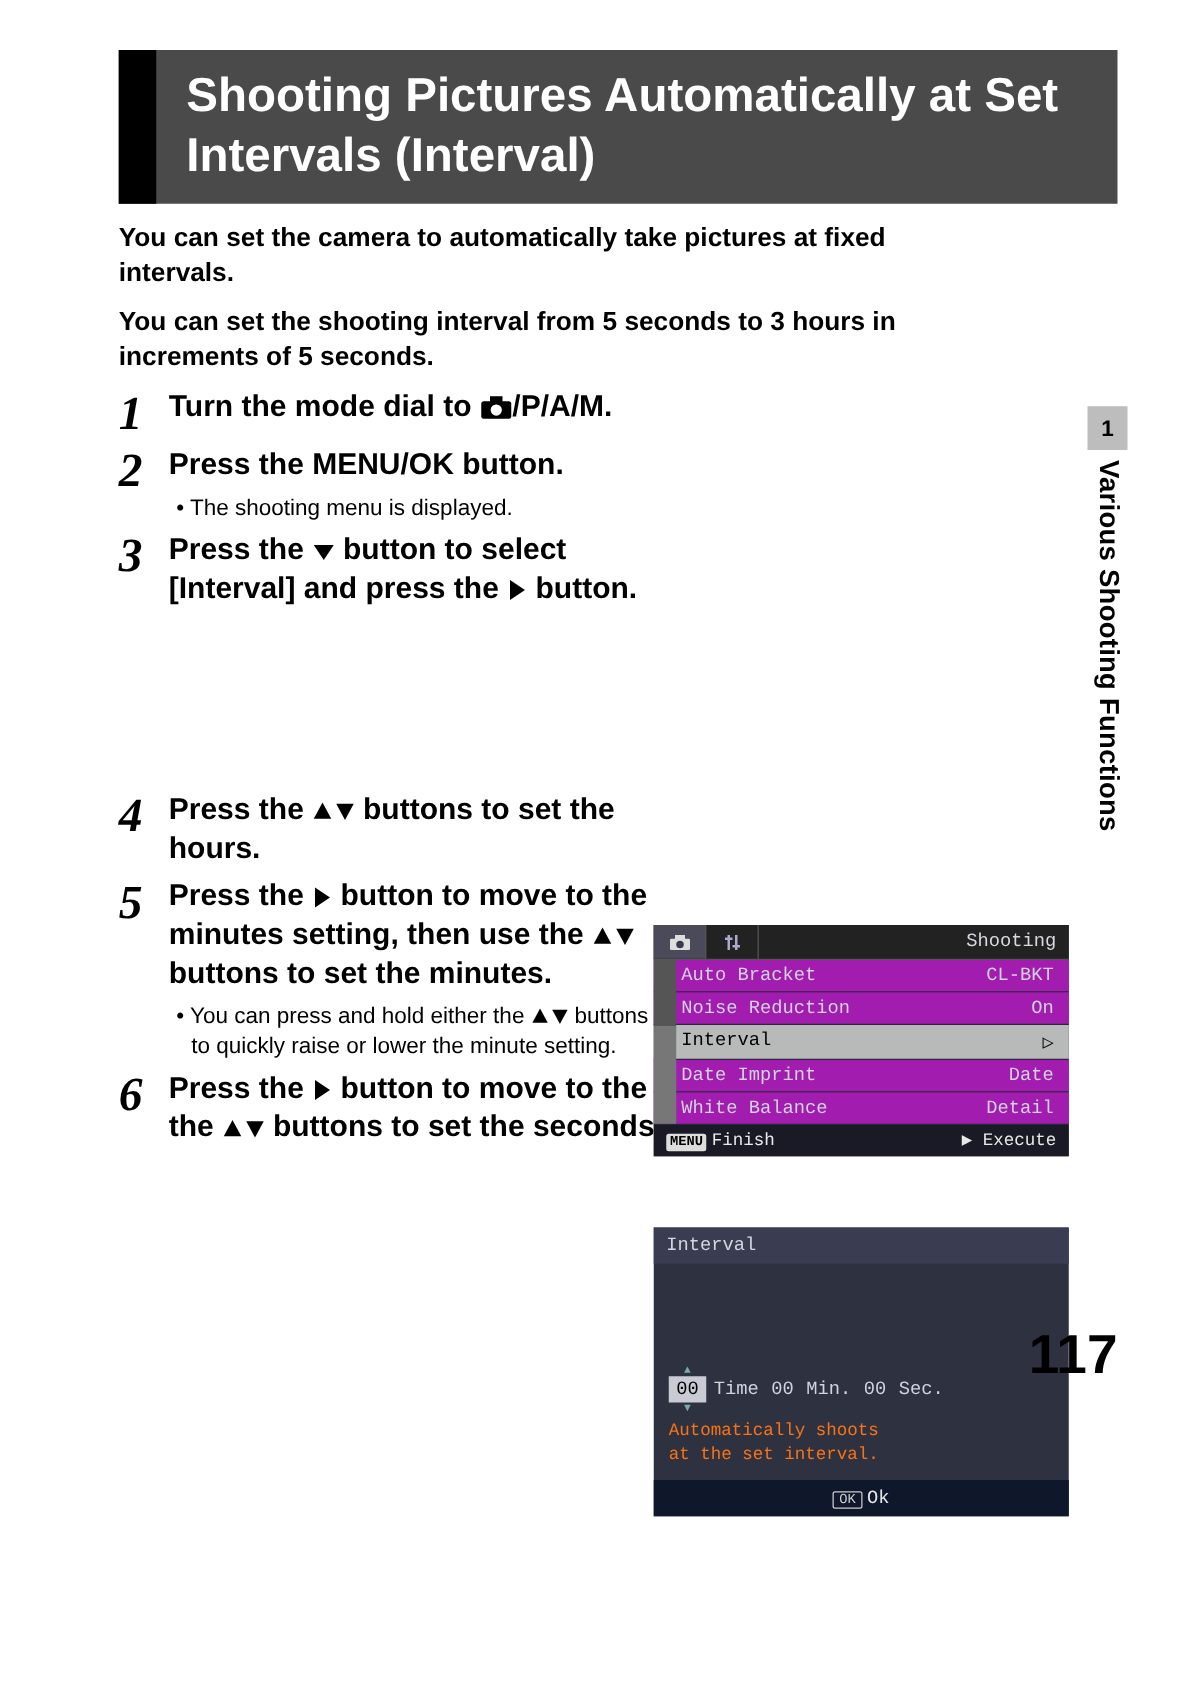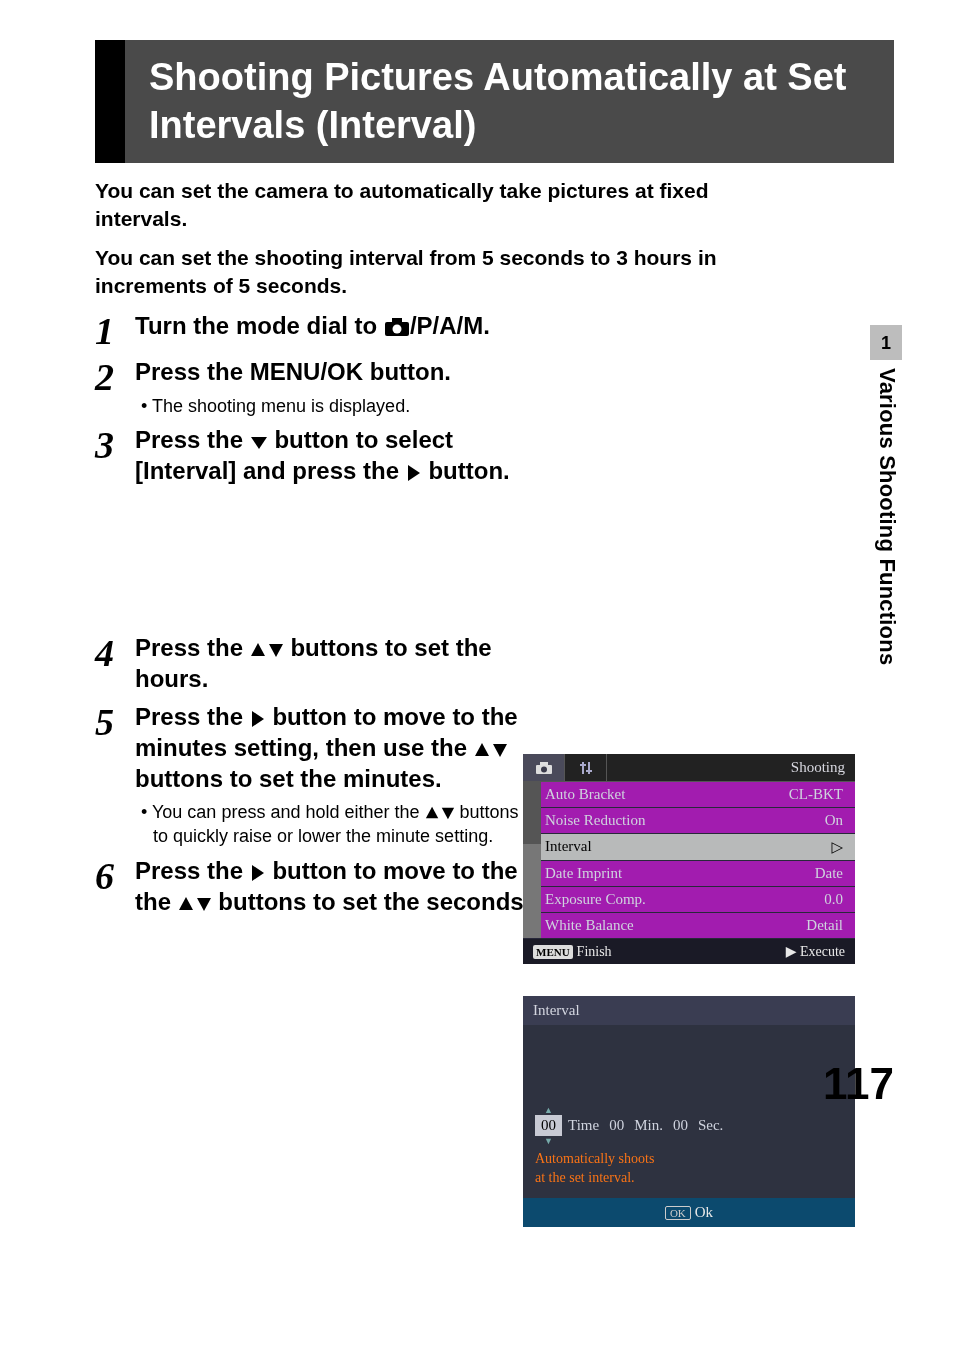--- a/index.html
+++ b/index.html
@@ -13,21 +13,21 @@
   .step { display: flex; align-items: flex-start; margin-top: 6px; }
   .num { font-family: "Times New Roman", serif; font-style: italic; font-weight: 700; font-size: 38px; width: 40px; flex: 0 0 40px; line-height: 1; padding-top: 2px; }
   .step-body { flex: 1; font-size: 24px; font-weight: 700; line-height: 1.3; }
   .step-body.narrow { max-width: 390px; }
   .bullet { font-size: 18px; font-weight: 400; margin-top: 6px; padding-left: 18px; text-indent: -12px; line-height: 1.35; }
   .side-tab { position: absolute; right: 52px; top: 325px; width: 32px; background: #bdbdbd; color: #000; font-weight: 700; font-size: 18px; text-align: center; padding: 8px 0 6px; }
   .side-label { position: absolute; right: 54px; top: 368px; writing-mode: vertical-rl; font-weight: 700; font-size: 22px; letter-spacing: 0.2px; font-family: Arial, Helvetica, sans-serif; }
   .page-num { position: absolute; right: 60px; bottom: 30px; font-size: 44px; font-weight: 700; }
   svg.glyph { display: inline-block; vertical-align: -3px; }
   
-  .lcd { position: absolute; right: 0; width: 332px; background: #3a3a4a; font-family: Liberation Serif, serif; color: #e8e8e8; font-size: 15px; margin-top: 14px; }
+  .lcd { position: absolute; right: 0; width: 332px; background: #3a3a4a; font-family: Liberation Mono, monospace; color: #e8e8e8; font-size: 15px; }
   .lcd.top { top: 430px; }
   .lcd.bot { top: 672px; background:#2e3240; }
   .lcd-header { display: flex; background: #222; border-bottom: 1px solid #555; height: 28px; align-items: center; }
   .lcd-header .tab { width: 42px; height: 100%; display:flex; align-items:center; justify-content:center; border-right:1px solid #555; }
   .lcd-header .tab.sel { background: #4a4a5a; }
   .lcd-header .spacer { flex: 1; }
   .lcd-header .hdr-right { padding-right: 10px; color:#d8d8e0; }
   .lcd-rows { }
   .lcd-row { display: flex; justify-content: space-between; padding: 4px 12px 4px 22px; border-bottom: 1px solid #28283a; background:#a21caf; }
   .lcd-row .lbl { color:#cfd3de; }
@@ -40,21 +40,21 @@
   .ok-badge { display:inline-block; border:1px solid #ccc; color:#ccc; font-size:11px; padding:0 4px; border-radius:2px; margin-right:4px; }
   .lcd2-title { background:#3a3d52; padding:6px 10px; color:#d3d6e0; }
   .lcd2-body { min-height:62px; }
   .lcd2-inputrow { display:flex; align-items:center; gap:6px; padding: 28px 12px 10px; color:#cfd3de; }
   .num-box { background:#c8cad4; color:#000; padding:2px 6px; position:relative; }
   .num-box .updn { position:absolute; left:50%; transform:translateX(-50%); font-size:9px; color:#7aa; }
   .num-box .updn.u { top:-10px; }
   .num-box .updn.d { bottom:-10px; }
   .num-plain { padding:2px 4px; }
   .lcd2-msg { padding: 4px 12px 10px; color:#f97316; font-size:14px; line-height:1.35; }
-  .lcd2-ok { text-align:center; background:#0c4a6e; padding:6px 0; }
+  .lcd2-ok { text-align:center; background:#0f172a; padding:6px 0; }
 </style>
 </head>
 <body>
 
 <div class="page">
 
   <div class="title-bar">
     <div class="title-tab"></div>
     <div class="title-text">Shooting Pictures Automatically at Set Intervals (Interval)</div>
   </div>
@@ -166,24 +166,20 @@
           </div>
           <div class="lcd-row sel">
             <span class="lbl">Interval</span>
             <span class="val">▷</span>
           </div>
           <div class="lcd-row">
             <span class="lbl">Date Imprint</span>
             <span class="val">Date</span>
           </div>
           <div class="lcd-row">
-            <span class="lbl">Exposure Comp.</span>
-            <span class="val">0.0</span>
-          </div>
-          <div class="lcd-row">
             <span class="lbl">White Balance</span>
             <span class="val">Detail</span>
           </div>
         </div>
       <div class="lcd-footer">
         <span><span class="menu-badge">MENU</span><span>Finish</span></span>
         <span><span>▶</span> <span>Execute</span></span>
       </div>
     </div>
 

